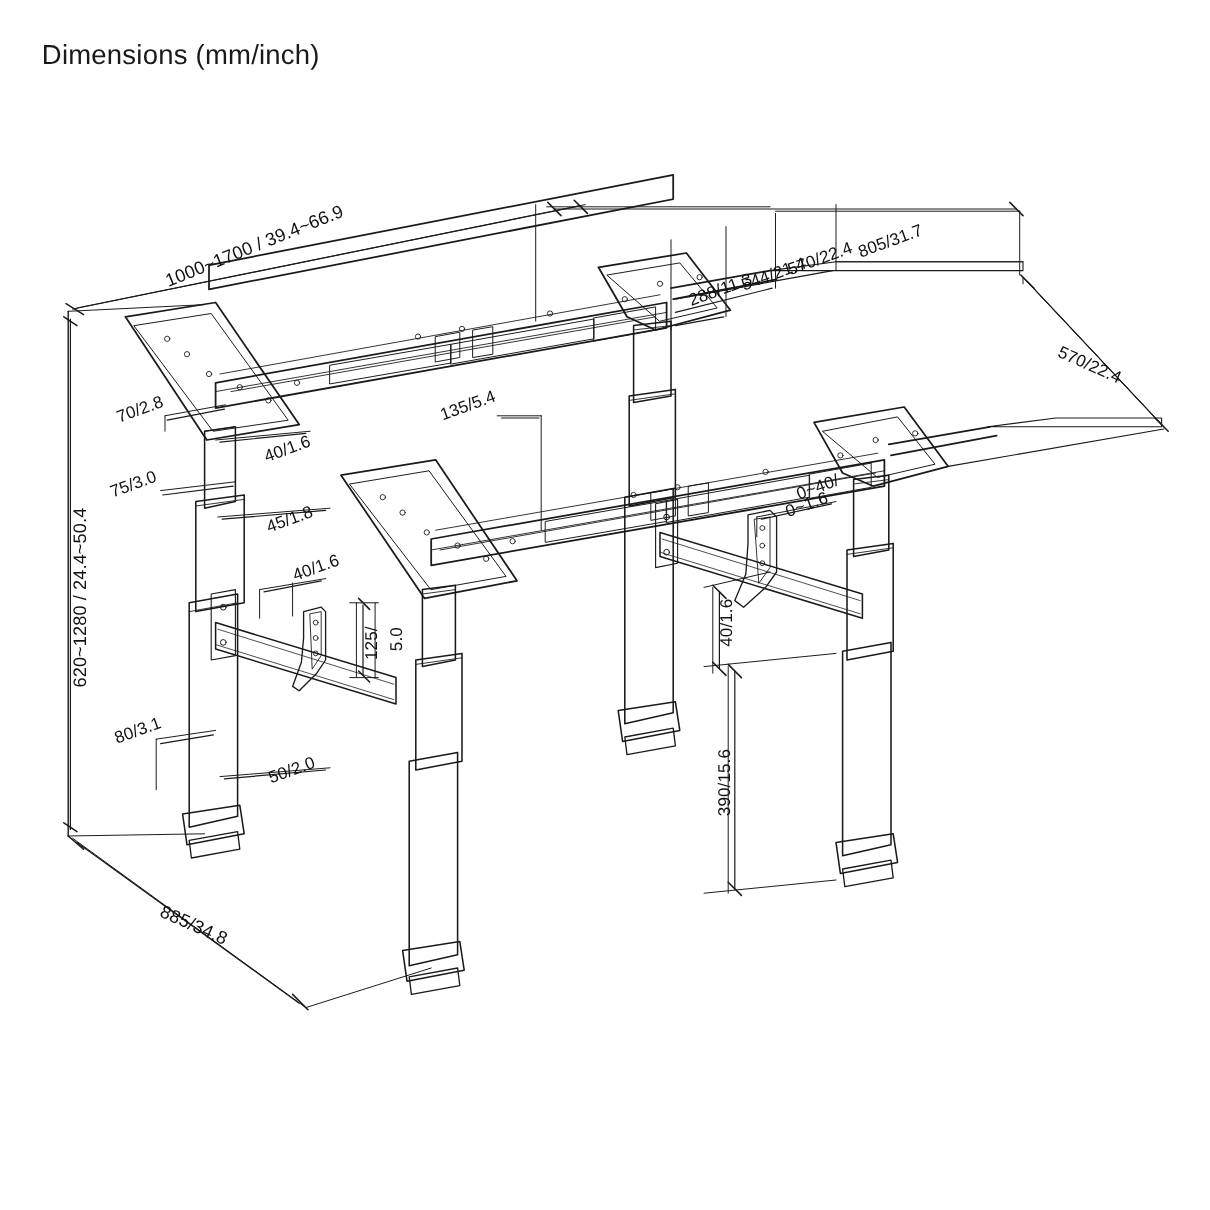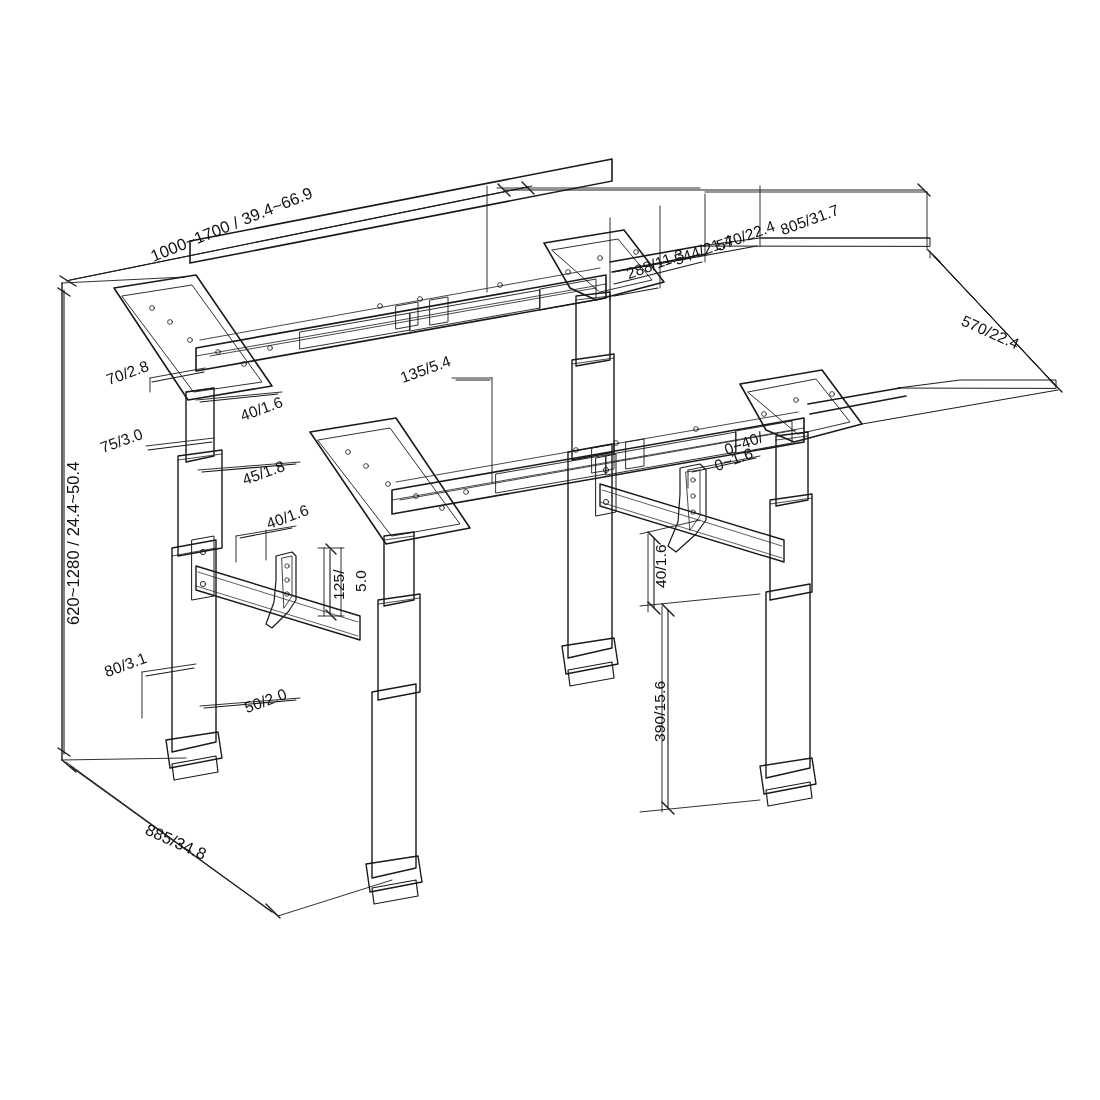--- a/index.html
+++ b/index.html
@@ -49,20 +49,21 @@
   }
   .dim-label.big {
     font-size: 16.5px;
   }
 </style>
 </head>
 <body>
 
 <div id="page">
 
+  <div id="title">Dimensions (mm/inch)</div>
 
   <svg id="drawing" viewBox="0 0 1100 1100" xmlns="http://www.w3.org/2000/svg">
     <g fill="none" stroke="#1a1a1a" stroke-width="1.6" stroke-linejoin="round" stroke-linecap="round">
 
       <g stroke-width="0.9">
 
         <path d="M62 283 L185 277"></path>
         <path d="M487 186 L487 292"></path>
         <path d="M62 283 L62 760"></path>
 

